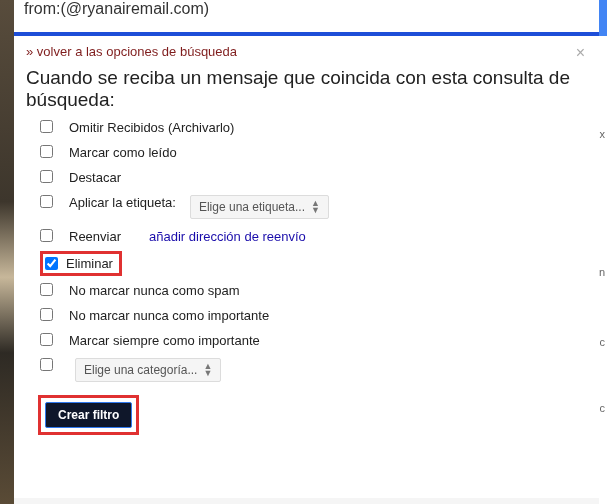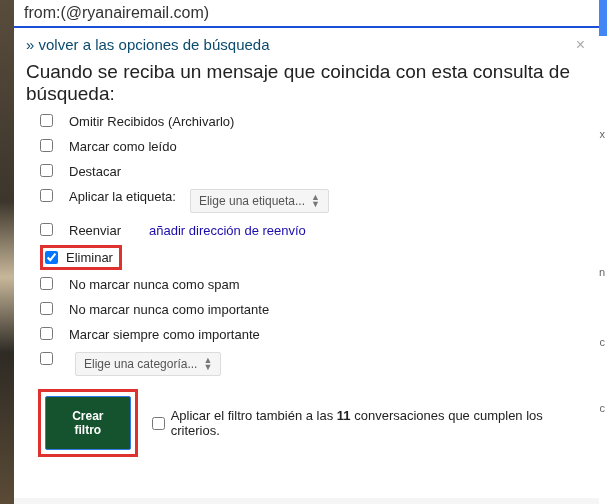--- a/index.html
+++ b/index.html
@@ -22,41 +22,40 @@
   }
   .panel {
     position: absolute;
     left: 14px;
     right: 8px;
     top: 0;
     bottom: 6px;
     background: #fff;
   }
   .search-bar {
-    height: 28px;
-    border-bottom: 2px solid #1d4ed8;
-    display: flex;
-    align-items: center;
+    height: 36px;
+    border-bottom: 4px solid #1d4ed8;
+    display: flex;
     padding: 0 10px;
     font-size: 16px;
     color: #333;
   }
   .right-blue {
     position: absolute;
     right: 0; top: 0;
     width: 8px; height: 36px;
     background: #4285f4;
   }
   .body-area {
     position: relative;
     padding: 8px 12px 8px 12px;
   }
   .back-link {
-    color: #0c4a6e;
-    font-size: 15px;
+    color: #7f1d1d;
+    font-size: 13px;
     cursor: pointer;
   }
   .close-x {
     position: absolute;
     right: 14px;
     top: 8px;
     color: #aaa;
     font-size: 16px;
     cursor: pointer;
   }
@@ -108,25 +107,25 @@
     padding: 2px 6px 2px 2px;
     display: inline-flex;
     align-items: center;
   }
   .bottom-row {
     display: flex;
     align-items: center;
     padding: 8px 0 4px 12px;
   }
   .create-btn {
-    background: #14532d;
+    background: #0f172a;
     color: #fff;
     border: 1px solid #3079ed;
     border-radius: 2px;
-    padding: 12px 12px;
+    padding: 5px 12px;
     font-size: 12px;
     font-weight: bold;
     cursor: pointer;
   }
   .btn-wrap {
     border: 3px solid #e03131;
     padding: 4px;
     display: inline-block;
   }
   .apply-also {
@@ -244,26 +243,20 @@
             </span>
         </span>
       </div>
 
     </div>
 
     <div class="bottom-row">
       <span class="btn-wrap">
         <button class="create-btn">Crear filtro</button>
       </span>
-      <span class="apply-also">
-        <input type="checkbox" style="">
-        <span>
-          <span>Aplicar el filtro también a las </span><b>11</b><span> conversaciones que cumplen los criterios.</span>
-        </span>
-      </span>
     </div>
 
 
   </div>
 </div>
 
 <div class="right-fade">
   <span style="top:92px">x</span>
   <span style="top:230px">n</span>
   <span style="top:300px">c</span>

